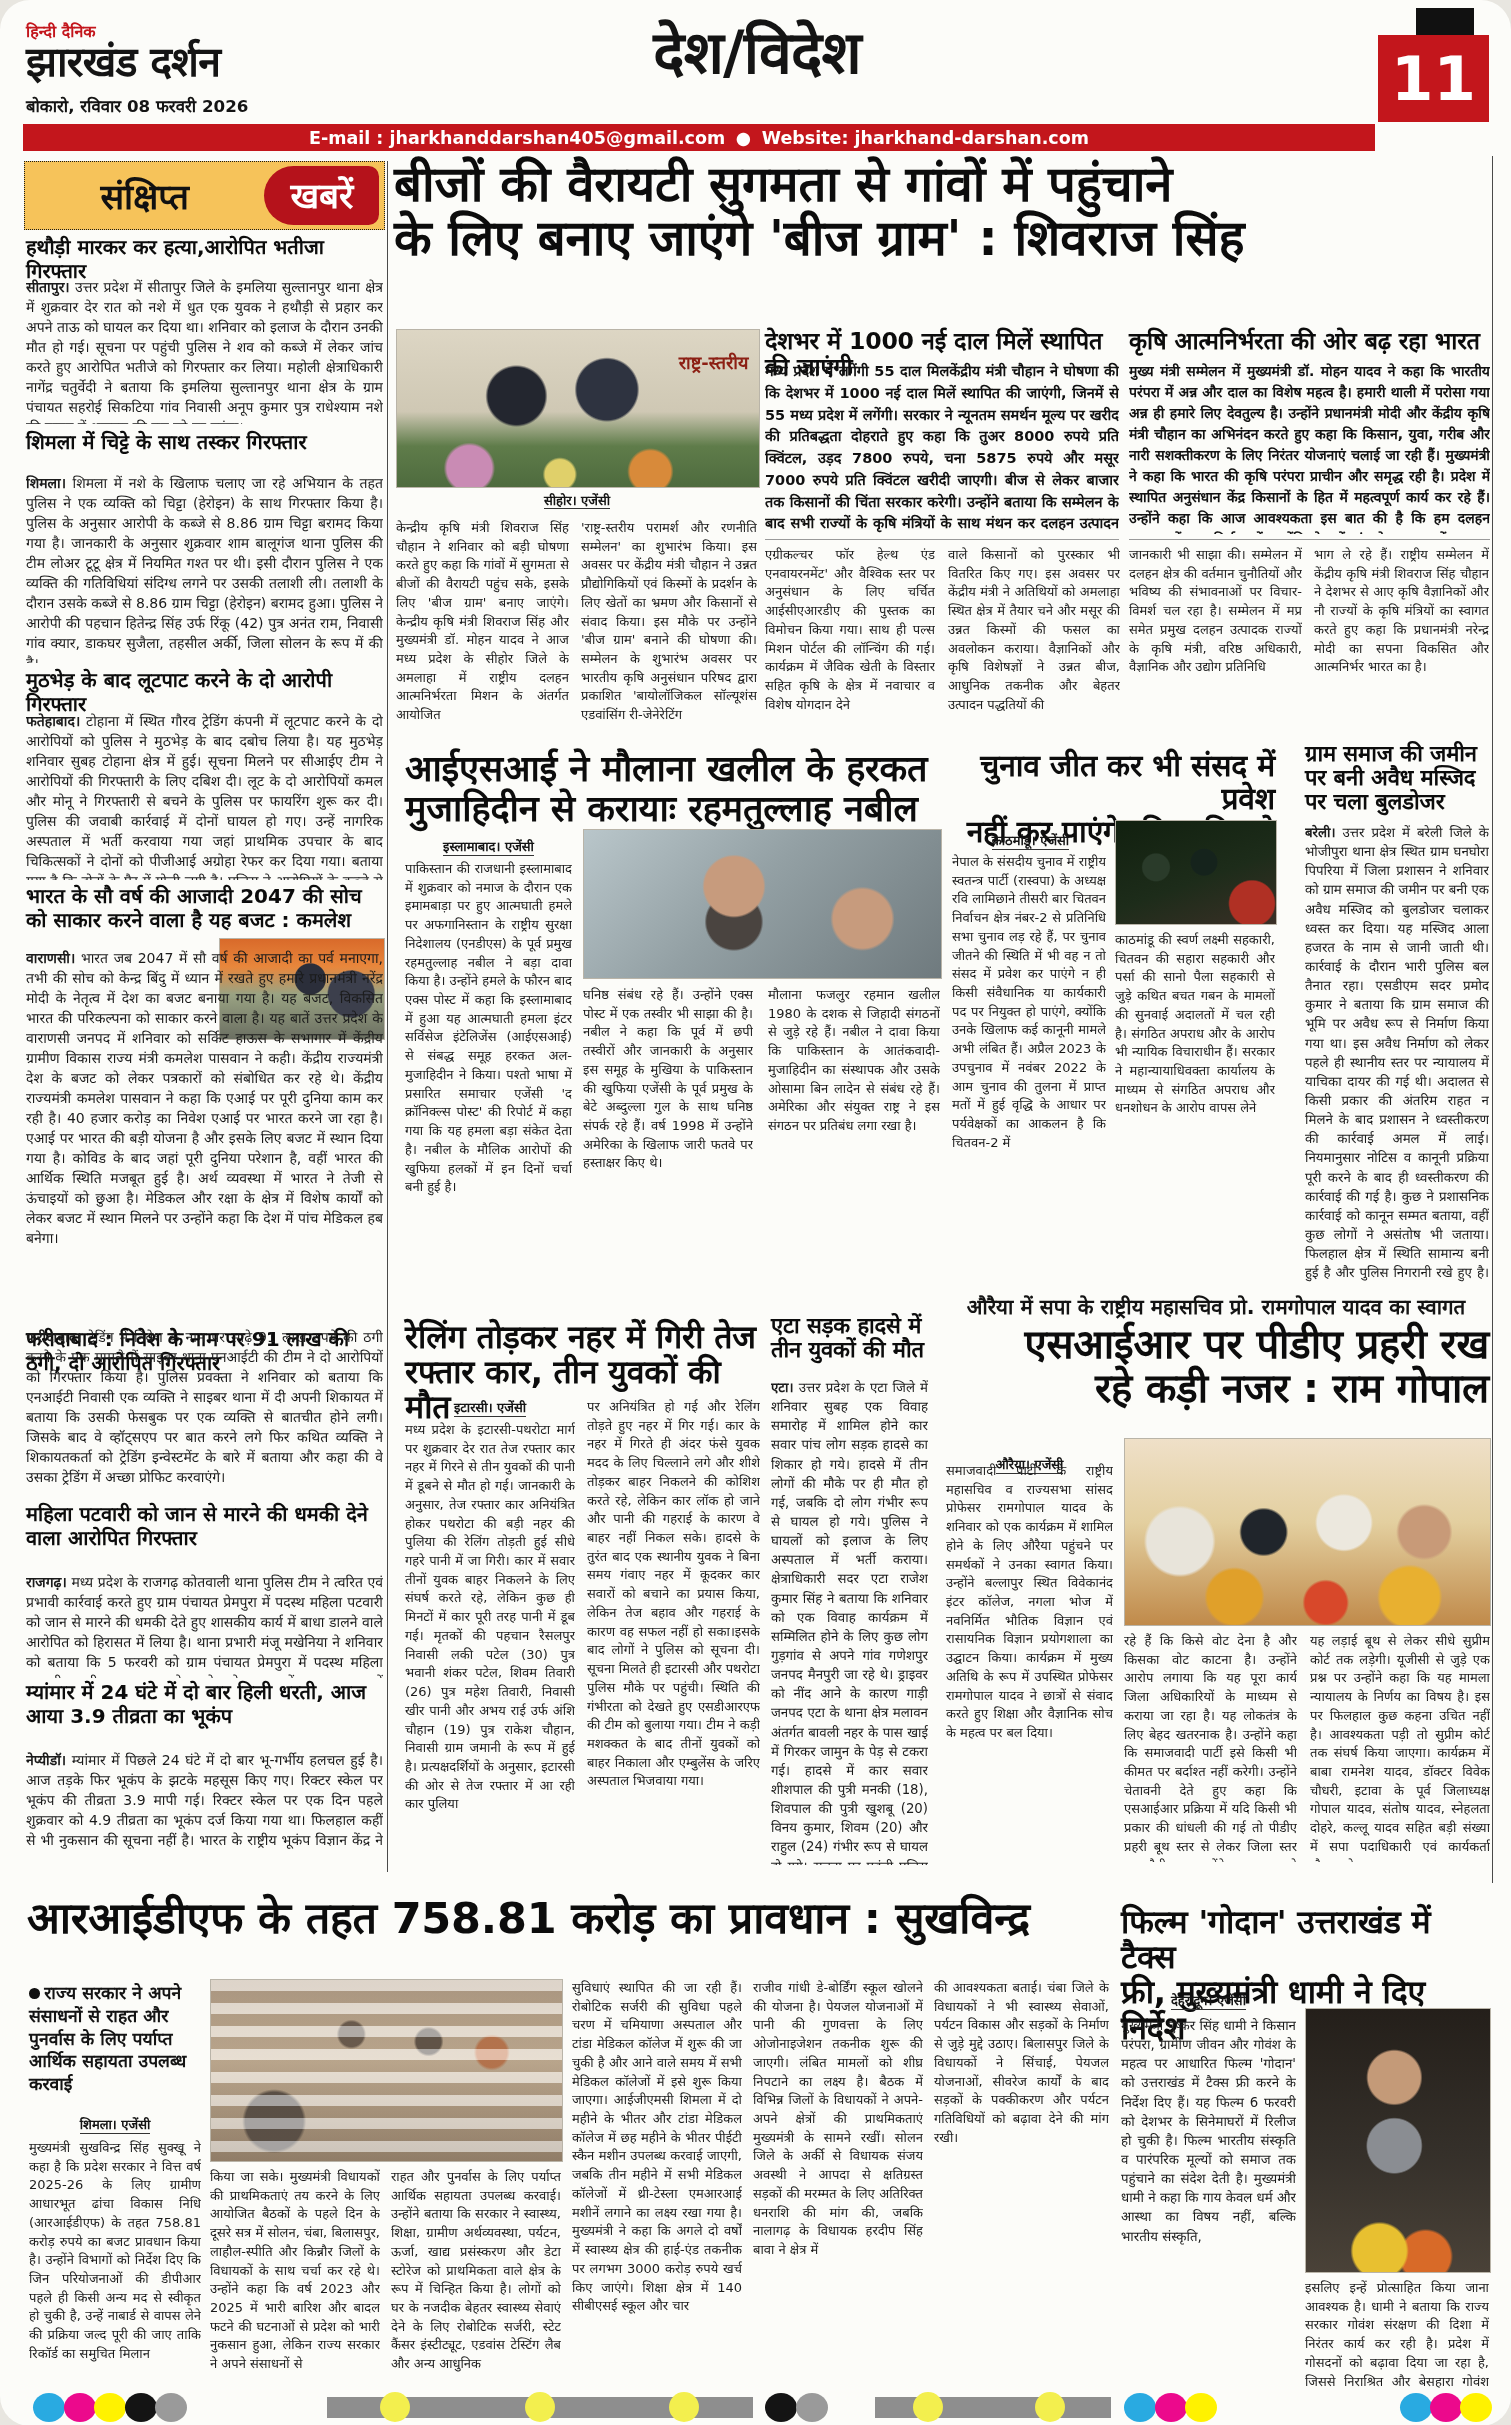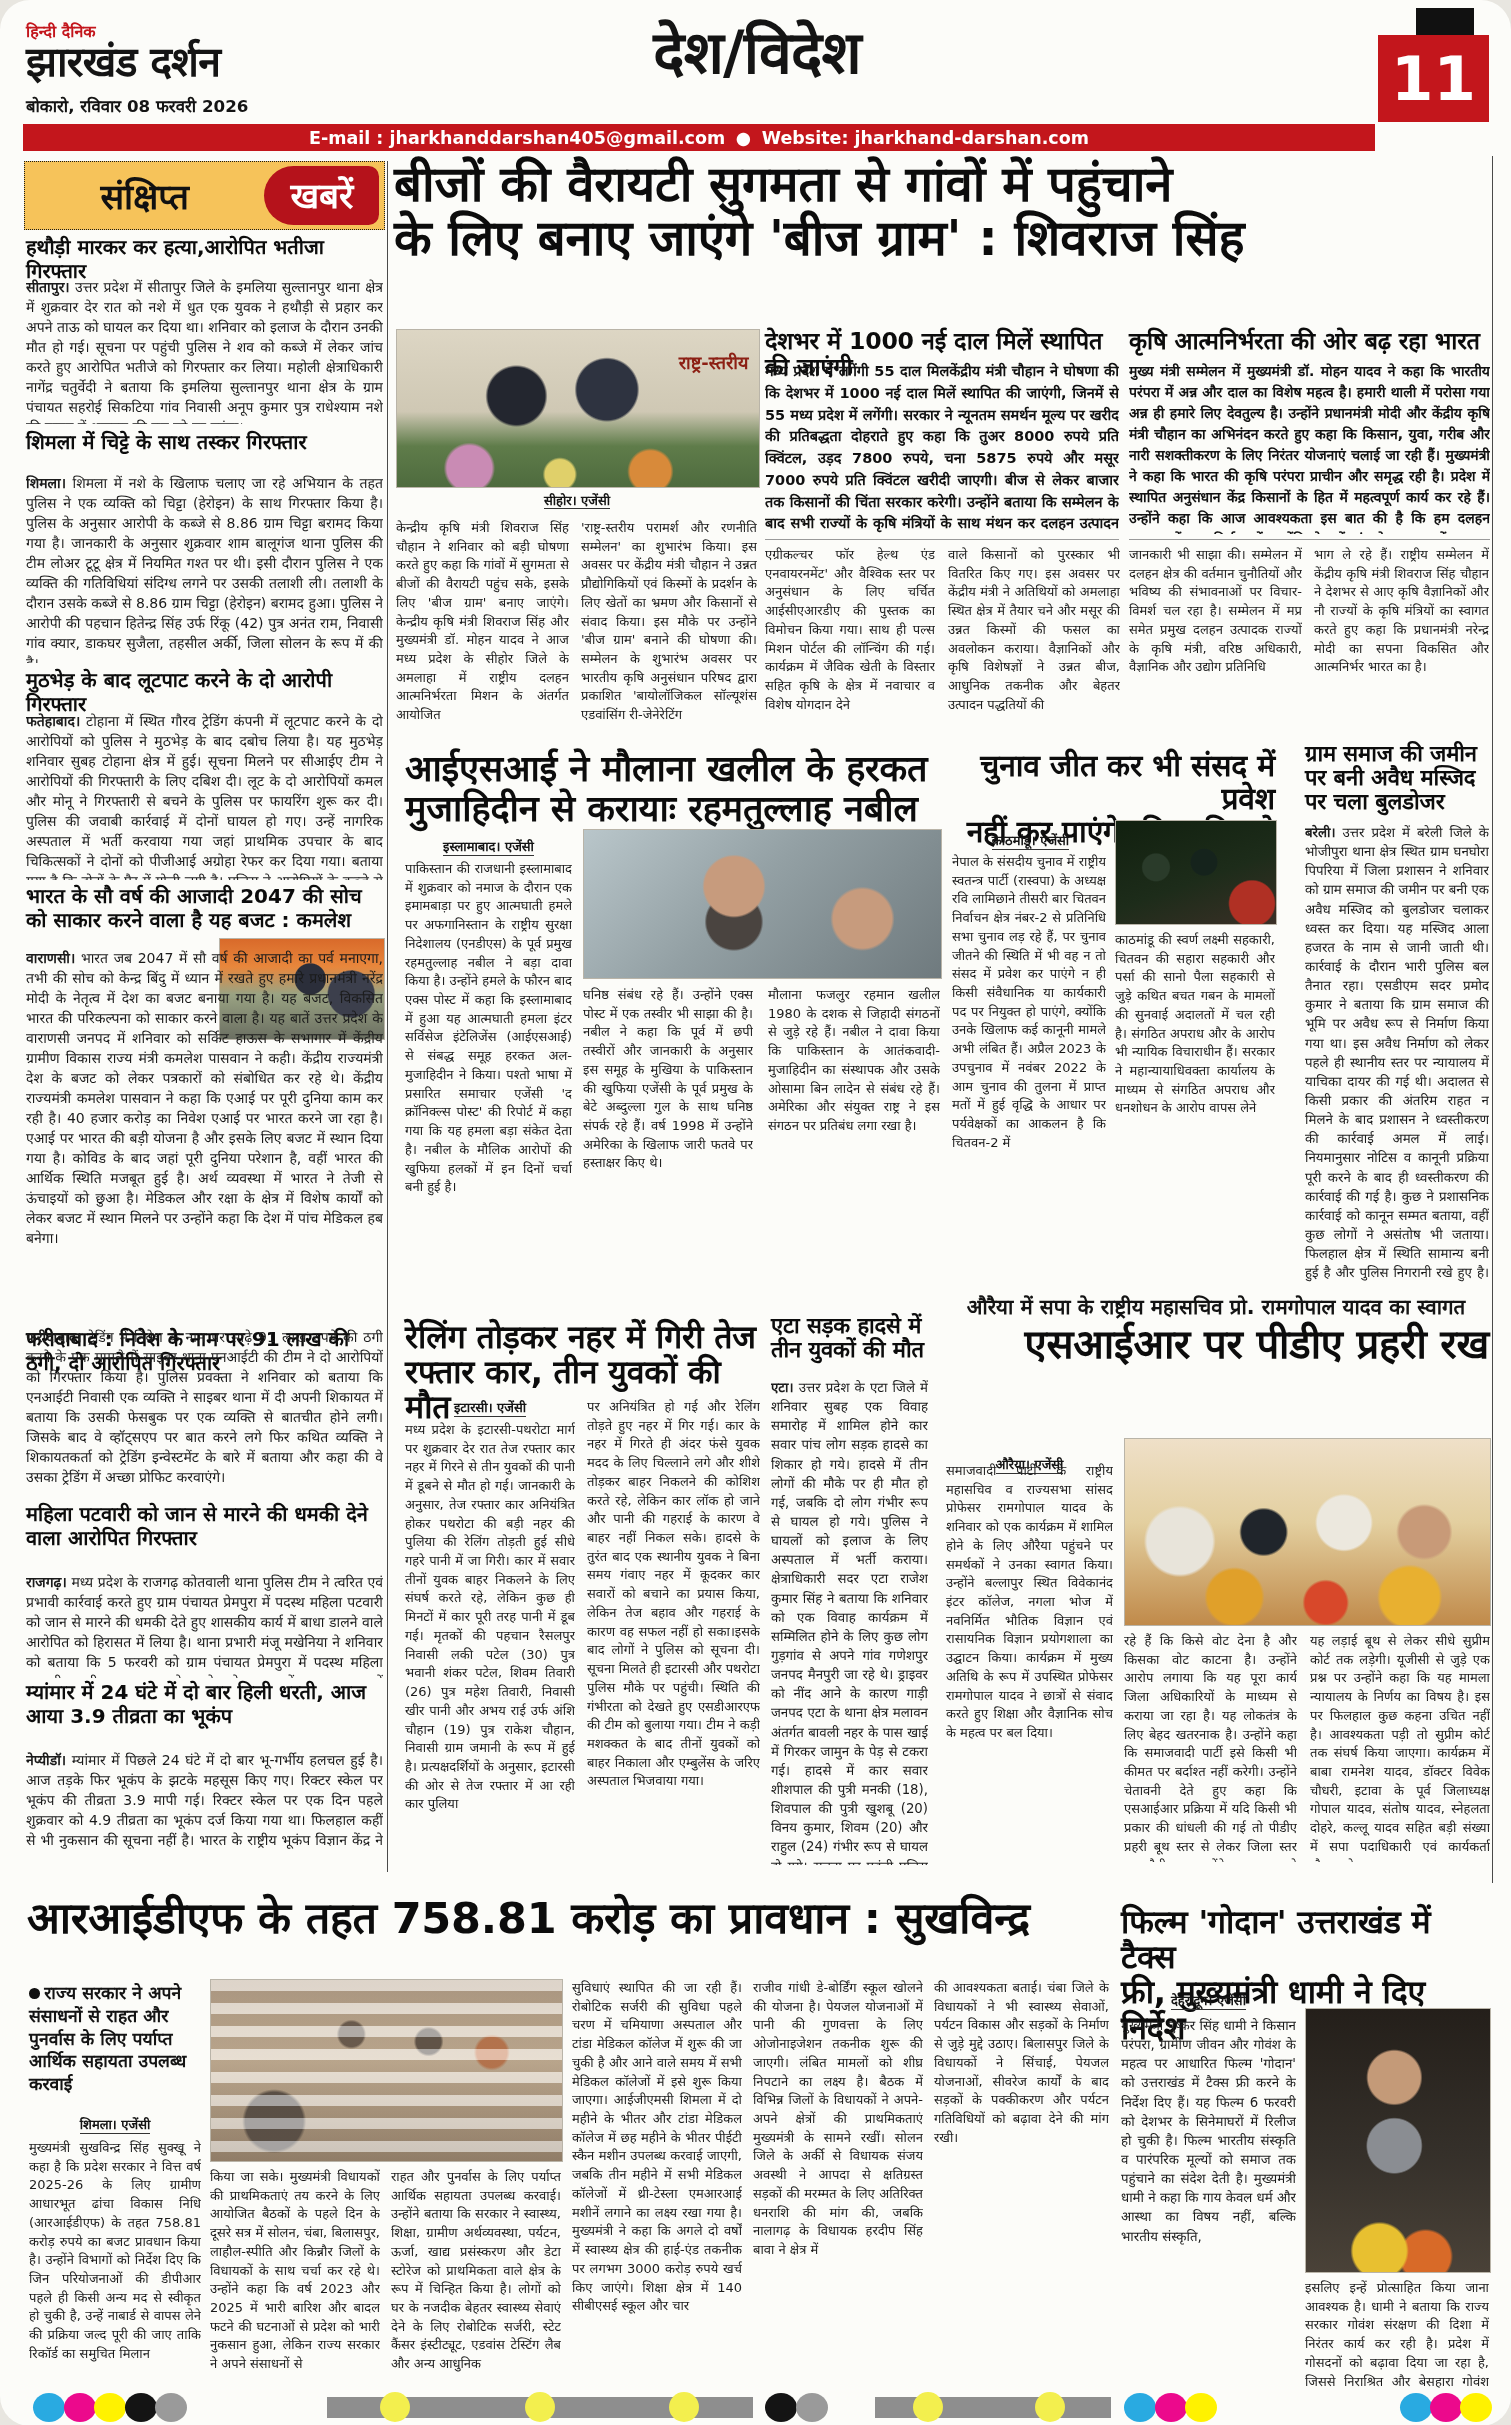--- a/index.html
+++ b/index.html
@@ -213,20 +213,21 @@
     <div>एटा सड़क हादसे में</div>
     <div>तीन युवकों की मौत</div>
   </div>
   <div class="abs body-txt clip" style="left:771px;top:1378px;width:157px;height:487px;font-size:13.3px;">
     <p><span class="dl">एटा।</span> <span>उत्तर प्रदेश के एटा जिले में शनिवार सुबह एक विवाह समारोह में शामिल होने कार सवार पांच लोग सड़क हादसे का शिकार हो गये। हादसे में तीन लोगों की मौके पर ही मौत हो गई, जबकि दो लोग गंभीर रूप से घायल हो गये। पुलिस ने घायलों को इलाज के लिए अस्पताल में भर्ती कराया। क्षेत्राधिकारी सदर एटा राजेश कुमार सिंह ने बताया कि शनिवार को एक विवाह कार्यक्रम में सम्मिलित होने के लिए कुछ लोग गुड़गांव से अपने गांव गणेशपुर जनपद मैनपुरी जा रहे थे। ड्राइवर को नींद आने के कारण गाड़ी जनपद एटा के थाना क्षेत्र मलावन अंतर्गत बावली नहर के पास खाई में गिरकर जामुन के पेड़ से टकरा गई। हादसे में कार सवार शीशपाल की पुत्री मनकी (18), शिवपाल की पुत्री खुशबू (20) विनय कुमार, शिवम (20) और राहुल (24) गंभीर रूप से घायल हो गये। सूचना पर पहुंची पुलिस ने सभी घायलों को उपचार हेतु अस्पताल में भर्ती कराया।</span></p>
   </div>
 
   <div class="abs kicker" style="left:943px;top:1292px;width:546px;text-align:center;">औरैया में सपा के राष्ट्रीय महासचिव प्रो. रामगोपाल यादव का स्वागत</div>
   <div class="abs hl" style="left:943px;top:1322px;width:546px;font-size:40px;text-align:right;">
     <div>एसआईआर पर पीडीए प्रहरी रख</div>
+    <div>रहे कड़ी नजर : राम गोपाल</div>
   </div>
   <div class="abs dateline-c" style="left:946px;top:1439px;width:167px;margin-top:16px;"><span>औरैया। एजेंसी</span></div>
   <div class="abs body-txt clip" style="left:946px;top:1462px;width:167px;height:400px;">
       <p>समाजवादी पार्टी के राष्ट्रीय महासचिव व राज्यसभा सांसद प्रोफेसर रामगोपाल यादव के शनिवार को एक कार्यक्रम में शामिल होने के लिए औरैया पहुंचने पर समर्थकों ने उनका स्वागत किया। उन्होंने बल्लापुर स्थित विवेकानंद इंटर कॉलेज, नगला भोज में नवनिर्मित भौतिक विज्ञान एवं रासायनिक विज्ञान प्रयोगशाला का उद्घाटन किया। कार्यक्रम में मुख्य अतिथि के रूप में उपस्थित प्रोफेसर रामगोपाल यादव ने छात्रों से संवाद करते हुए शिक्षा और वैज्ञानिक सोच के महत्व पर बल दिया।</p>
     </div>
   <div class="photo" style="left:1124px;top:1438px;width:365px;height:186px;background:
       radial-gradient(circle at 15% 55%,#e8e4da 0 10%,transparent 11%),
       radial-gradient(circle at 38% 50%,#20252b 0 9%,transparent 10%),
       radial-gradient(circle at 60% 45%,#ece8de 0 11%,transparent 12%),
       radial-gradient(circle at 82% 50%,#c89a78 0 8%,transparent 9%),

